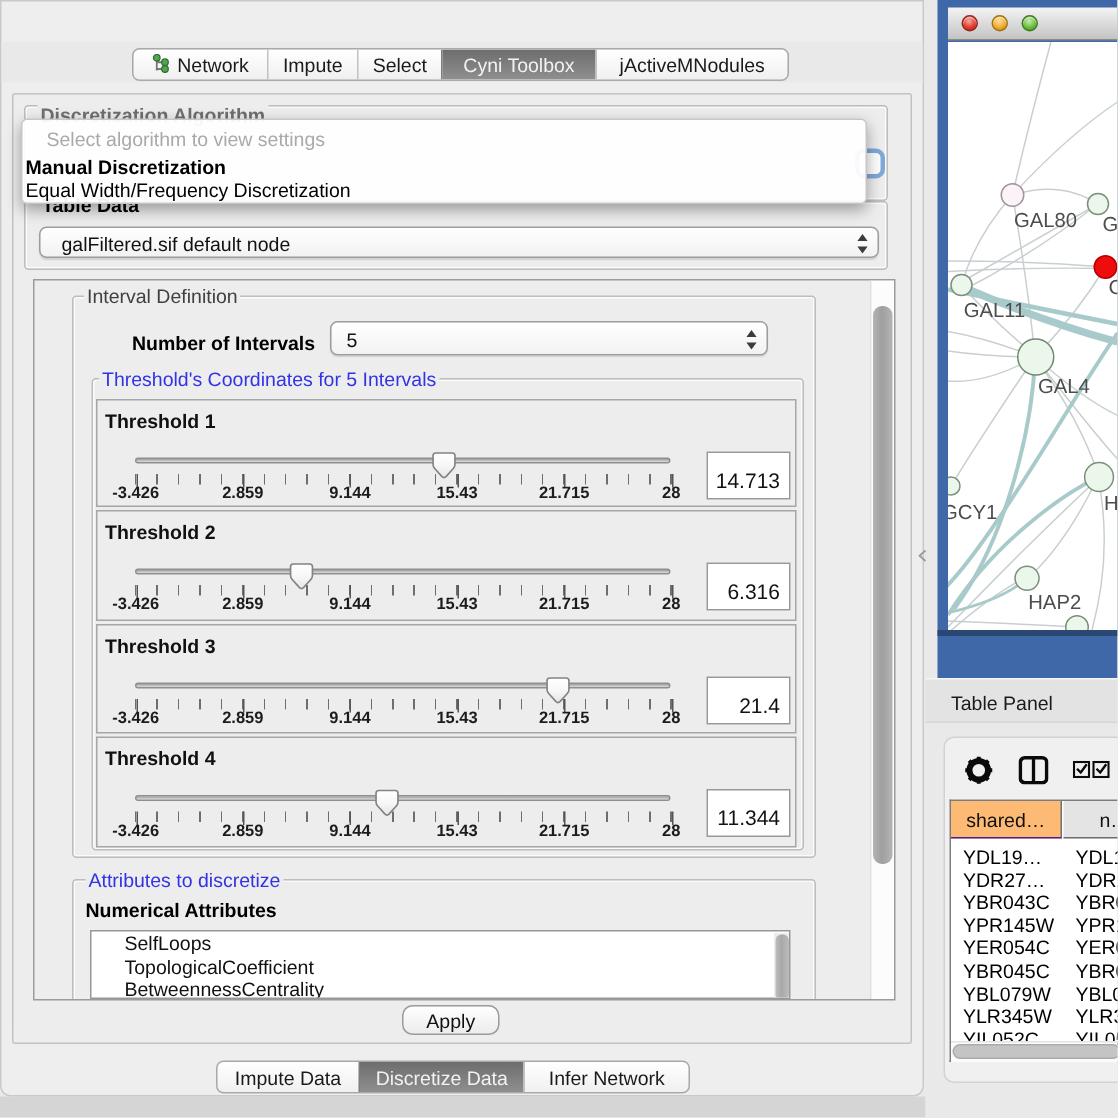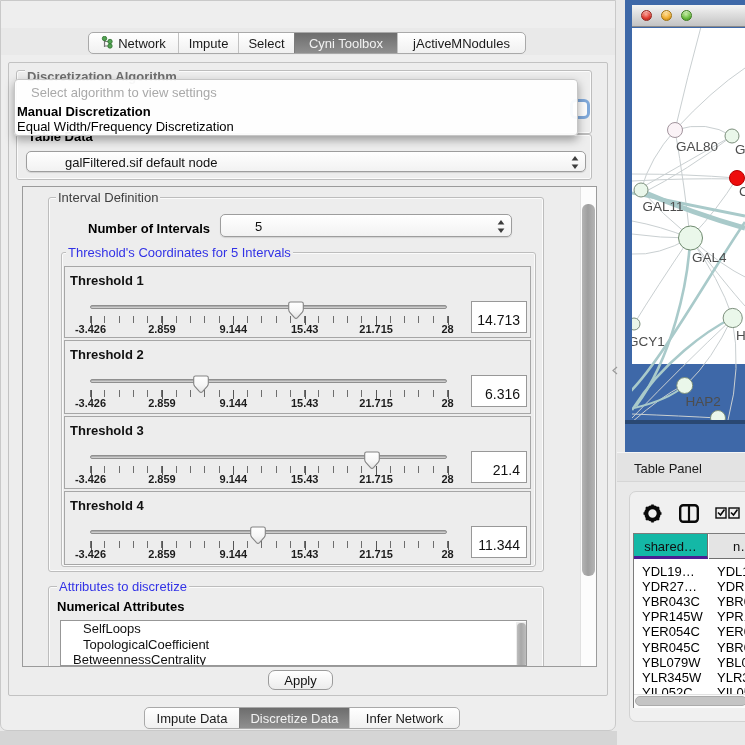--- a/index.html
+++ b/index.html
@@ -33,21 +33,21 @@
   border:1px solid #c2c2c2; border-radius:2px; }
 
 .groupbox { position:absolute; border:1px solid #bdbdbd; border-radius:3px;
   box-shadow:inset 0 0 0 1px #fbfbfb; }
 .grouplabel { position:absolute; font-size:13px; background:#ededed; padding:0 2px; line-height:13px; }
 
 
 .combo { position:absolute; background:linear-gradient(#ffffff,#f2f2f2);
   border:1px solid #9d9d9d; border-radius:5px; font-size:13px; color:#111;
   box-shadow:0 1px 1px rgba(0,0,0,0.12); }
-.combo .txt { position:absolute; left:14px; top:3px;margin-left:24px; }
+.combo .txt { position:absolute; left:14px; top:3px; }
 .combo .arr { position:absolute; right:6px; top:2px; }
 
 
 #viewport { left:22px; top:186px; width:575px; height:481px;
   border:1px solid #9b9b9b; background:#ededed; overflow:hidden; }
 #viewport .groupbox, #viewport .grouplabel { }
 .vsb { position:absolute; background:#fcfcfc; border-left:1px solid #e0e0e0; }
 .vthumb { position:absolute; background:linear-gradient(90deg,#b4b4b4,#9f9f9f 45%,#b4b4b4);
   border-radius:6px; }
 
@@ -81,21 +81,21 @@
 #popup .r2 { position:absolute; left:2px; top:24px; font-weight:bold; color:#000; }
 #popup .r3 { position:absolute; left:2px; top:39px; color:#000; }
 #focusring { left:570px; top:99px; width:20px; height:20px; border:3px solid #7fa8d9;
   border-radius:6px; background:#fdfdfd; z-index:5; }
 
 
 #netframe { left:625px; top:0; width:120px; height:452px; background:#3e68a8; }
 #nettitle { left:632px; top:5px; width:113px; height:22px;
   background:linear-gradient(#f4f4f4,#c3c3c3); border-bottom:1px solid #8a8a8a; }
 .tl { position:absolute; top:5px; width:11px; height:11px; border-radius:50%; box-shadow:inset 0 1px 1px rgba(255,255,255,0.6); }
-#canvas { left:632px; top:28px; width:113px; height:336px; background:#ffffff; }
+#canvas { left:632px; top:28px; width:113px; height:392px; background:#ffffff; }
 #canvasshadow { left:625px; top:420px; width:120px; height:4px; background:#2a4872; }
 
 #tablebar { left:617px; top:452px; width:128px; height:30px; background:#e3e3e3;
   border-top:1px solid #f5f5f5; border-bottom:1px solid #d6d6d6; }
 #tablebar .t { position:absolute; left:17px; top:8px; font-size:13px; color:#1a1a1a; }
 #tparea { left:617px; top:483px; width:128px; height:262px; background:#e9e9e9; }
 #tpanelbox { left:629px; top:491px; width:124px; height:231px; background:#f0f0f0;
   border:1px solid #d2d2d2; border-radius:7px; }
 
 #tbl { left:633px; top:533px; width:112px; height:175px; background:#ffffff;
@@ -281,21 +281,21 @@
         </svg>
       <div class="valbox">11.344</div>
     </div>
 
     <div class="groupbox" style="left:25px;top:399px;width:496px;height:90px"></div>
     <div class="grouplabel" style="left:34px;top:393px;color:#3232e6">Attributes to discretize</div>
     <div class="abs" style="left:34px;top:412px;font-size:13px;font-weight:bold;color:#000">Numerical Attributes</div>
     <div class="abs" id="numlist2" style="left:37px;top:433px;width:467px;height:46px;background:#fff;border:1px solid #979797;font-size:13px;color:#111;overflow:hidden">
       <div style="padding-left:22px;height:15.5px;line-height:16px">SelfLoops</div>
       <div style="padding-left:22px;height:15.5px;line-height:16px">TopologicalCoefficient</div>
-      <div style="padding-left:12px;height:15.5px;line-height:16px">BetweennessCentrality</div>
+      <div style="padding-left:22px;height:15.5px;line-height:16px">BetweennessCentrality</div>
       <div class="abs" style="left:455px;top:1px;width:10px;height:44px;background:#ededed"></div>
       <div class="abs" style="left:456px;top:2px;width:9px;height:44px;background:linear-gradient(90deg,#bdbdbd,#a8a8a8 45%,#bdbdbd);border-radius:4px"></div>
     </div>
 
     <div class="vsb" style="left:557px;top:0;width:18px;height:479px"></div>
     <div class="vthumb" style="left:559px;top:17px;width:13px;height:372px"></div>
   </div>
 
   <div class="pushbtn" style="left:268px;top:670px;width:65px;height:20px;line-height:19px">Apply</div>
 
@@ -392,21 +392,21 @@
   </svg>
   <svg class="abs" style="left:715px;top:507px" width="26" height="12" viewBox="0 0 26 12">
     <g fill="none" stroke="#0a0a0a" stroke-width="1.4">
       <rect x="1" y="1" width="10" height="10"></rect>
       <rect x="14" y="1" width="10" height="10"></rect>
       <path d="M3 5.5 L5.5 8 L9.5 2.5 M16 5.5 L18.5 8 L22.5 2.5" stroke-width="1.6"></path>
     </g>
   </svg>
 
   <div class="abs" id="tbl">
-    <div class="hcell" style="left:0;width:74px;background:#14b8a6;border-right:1px solid #707070;border-bottom:3px solid #4c1d95;text-align:center;line-height:25px">shared…</div>
+    <div class="hcell" style="left:0;width:74px;background:#fdba74;border-right:1px solid #707070;border-bottom:1px solid #4c1d95;text-align:center;line-height:25px">shared…</div>
     <div class="hcell" style="left:75px;width:37px;background:#e4e4e4;border-bottom:1px solid #707070;padding-left:24px;line-height:25px">n…</div>
     <div class="trow" style="left:8px;top:30.0px">YDL19…</div>
     <div class="trow" style="left:83px;top:30.0px;width:40px;overflow:hidden">YDL19</div>
     <div class="trow" style="left:8px;top:45.1px">YDR27…</div>
     <div class="trow" style="left:83px;top:45.1px;width:40px;overflow:hidden">YDR27</div>
     <div class="trow" style="left:8px;top:60.2px">YBR043C</div>
     <div class="trow" style="left:83px;top:60.2px;width:40px;overflow:hidden">YBR04</div>
     <div class="trow" style="left:8px;top:75.3px">YPR145W</div>
     <div class="trow" style="left:83px;top:75.3px;width:40px;overflow:hidden">YPR14</div>
     <div class="trow" style="left:8px;top:90.4px">YER054C</div>

